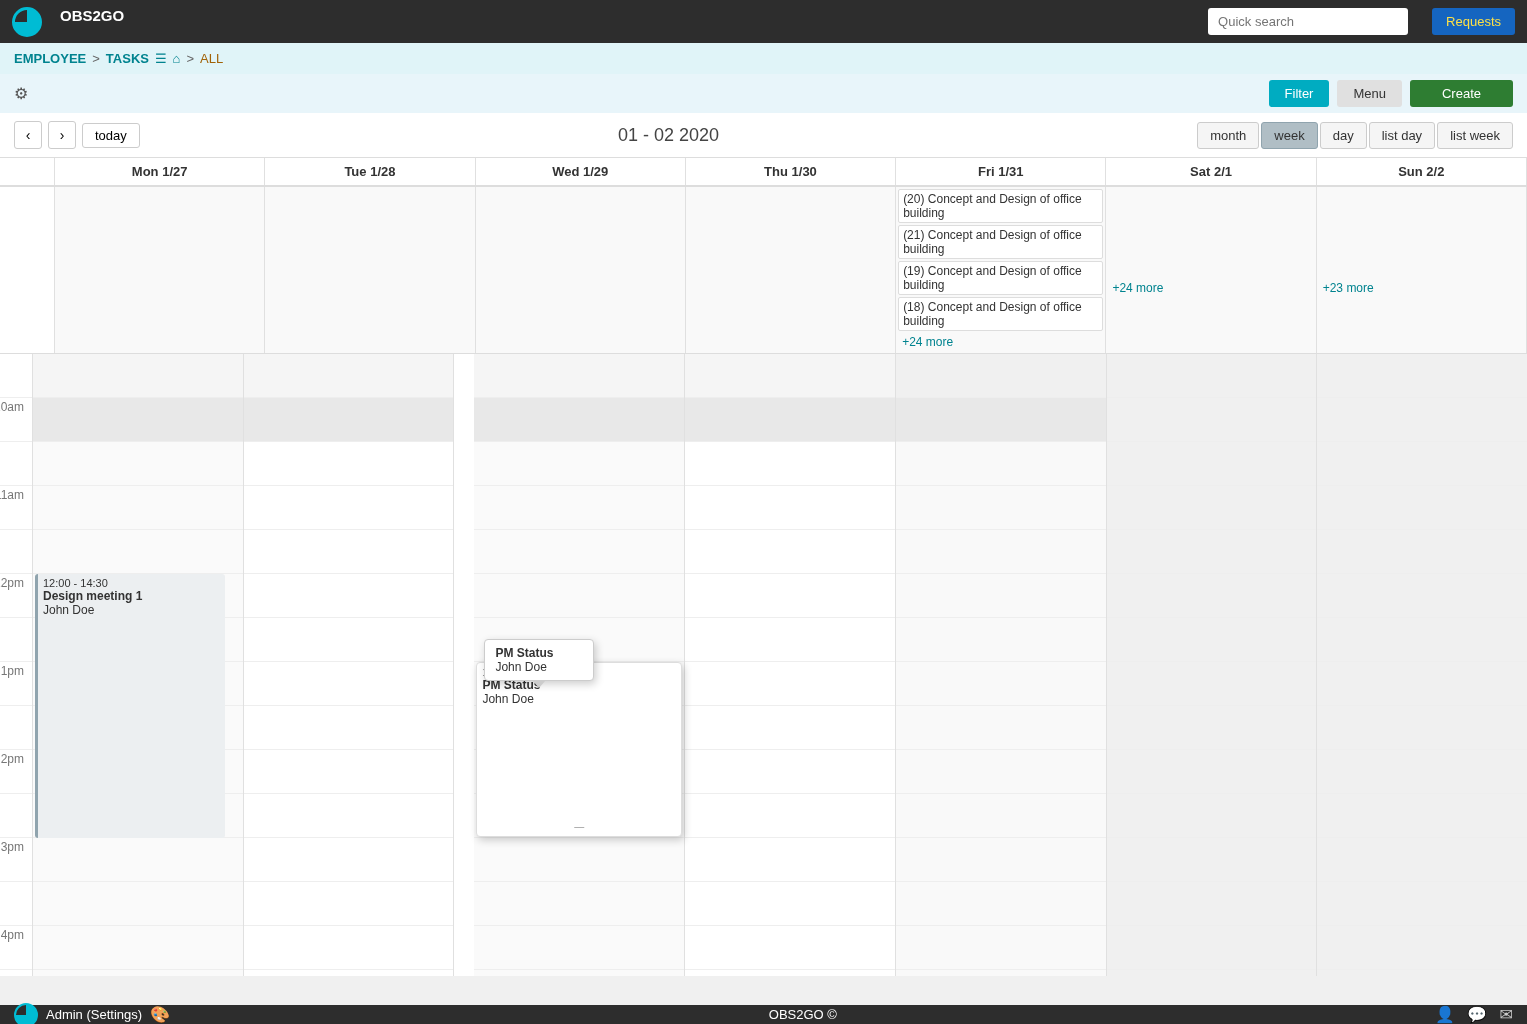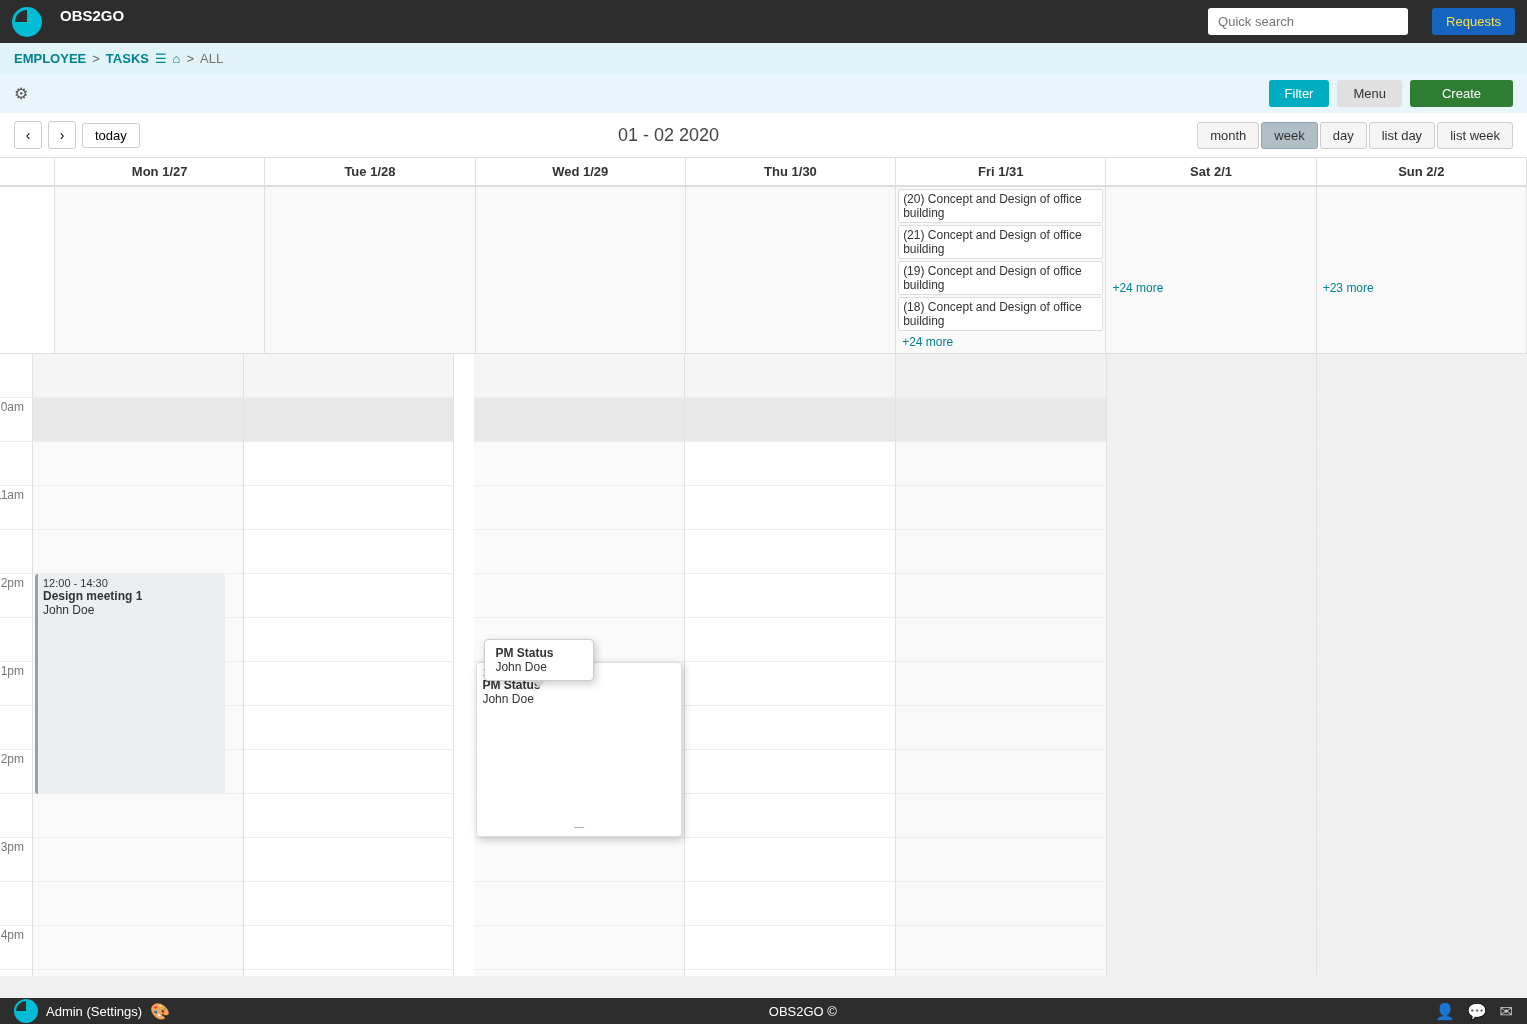--- a/index.html
+++ b/index.html
@@ -46,21 +46,21 @@
     .breadcrumb {
       background: #e0f4f8;
       padding: 8px 14px;
       display: flex;
       align-items: center;
       gap: 6px;
       font-size: 13px;
     }
     .breadcrumb a { color: #00838f; text-decoration: none; font-weight: bold; cursor: pointer; }
     .breadcrumb .sep { color: #666; }
-    .breadcrumb .current { color: #737373; }
+    .breadcrumb .current { color: #a16207; }
 
     
     .toolbar {
       background: #e8f5fa;
       padding: 6px 14px;
       display: flex;
       align-items: center;
       justify-content: space-between;
     }
     .toolbar-left { display: flex; align-items: center; }
@@ -176,21 +176,21 @@
       bottom: -8px; left: 50%;
       transform: translateX(-50%);
       border-left: 7px solid transparent;
       border-right: 7px solid transparent;
       border-top: 8px solid #ccc;
     }
 
     
     .bottom-bar {
       background: #2d2d2d;
-      height: 26px;
+      height: 19px;
       display: flex;
       align-items: center;
       justify-content: space-between;
       padding: 0 14px;
       position: fixed;
       bottom: 0; left: 0; right: 0;
     }
     .bottom-left { display: flex; align-items: center; gap: 8px; }
     .bottom-logo { width: 24px; height: 24px; border-radius: 50%; background: conic-gradient(#00bcd4 0deg 270deg, transparent 270deg); border: 2px solid #00bcd4; }
     .bottom-title { color: #fff; font-size: 13px; }
@@ -326,21 +326,21 @@
         <div class="time-slot"></div>
         <div class="time-slot"></div>
         <div class="time-slot"></div>
         <div class="time-slot"></div>
         <div class="time-slot"></div>
         <div class="time-slot"></div>
         <div class="time-slot"></div>
         <div class="time-slot"></div>
         <div class="time-slot"></div>
 
-        <div class="event-block event-gray" style="top: 220px; height: 220px; left:2px; right:18px;">
+        <div class="event-block event-gray" style="top: 220px; height: 264px; left:2px; right:18px;">
           <div style="font-size:11px;">12:00 - 14:30</div>
           <div style="font-weight:bold;">Design meeting 1</div>
           <div>John Doe</div>
         </div>
       </div>
 
       <div class="day-col">
         <div class="time-slot" style="background:#f5f5f5;"></div>
         <div class="time-slot" style="background:#e8e8e8;"></div>
         <div class="time-slot"></div>

